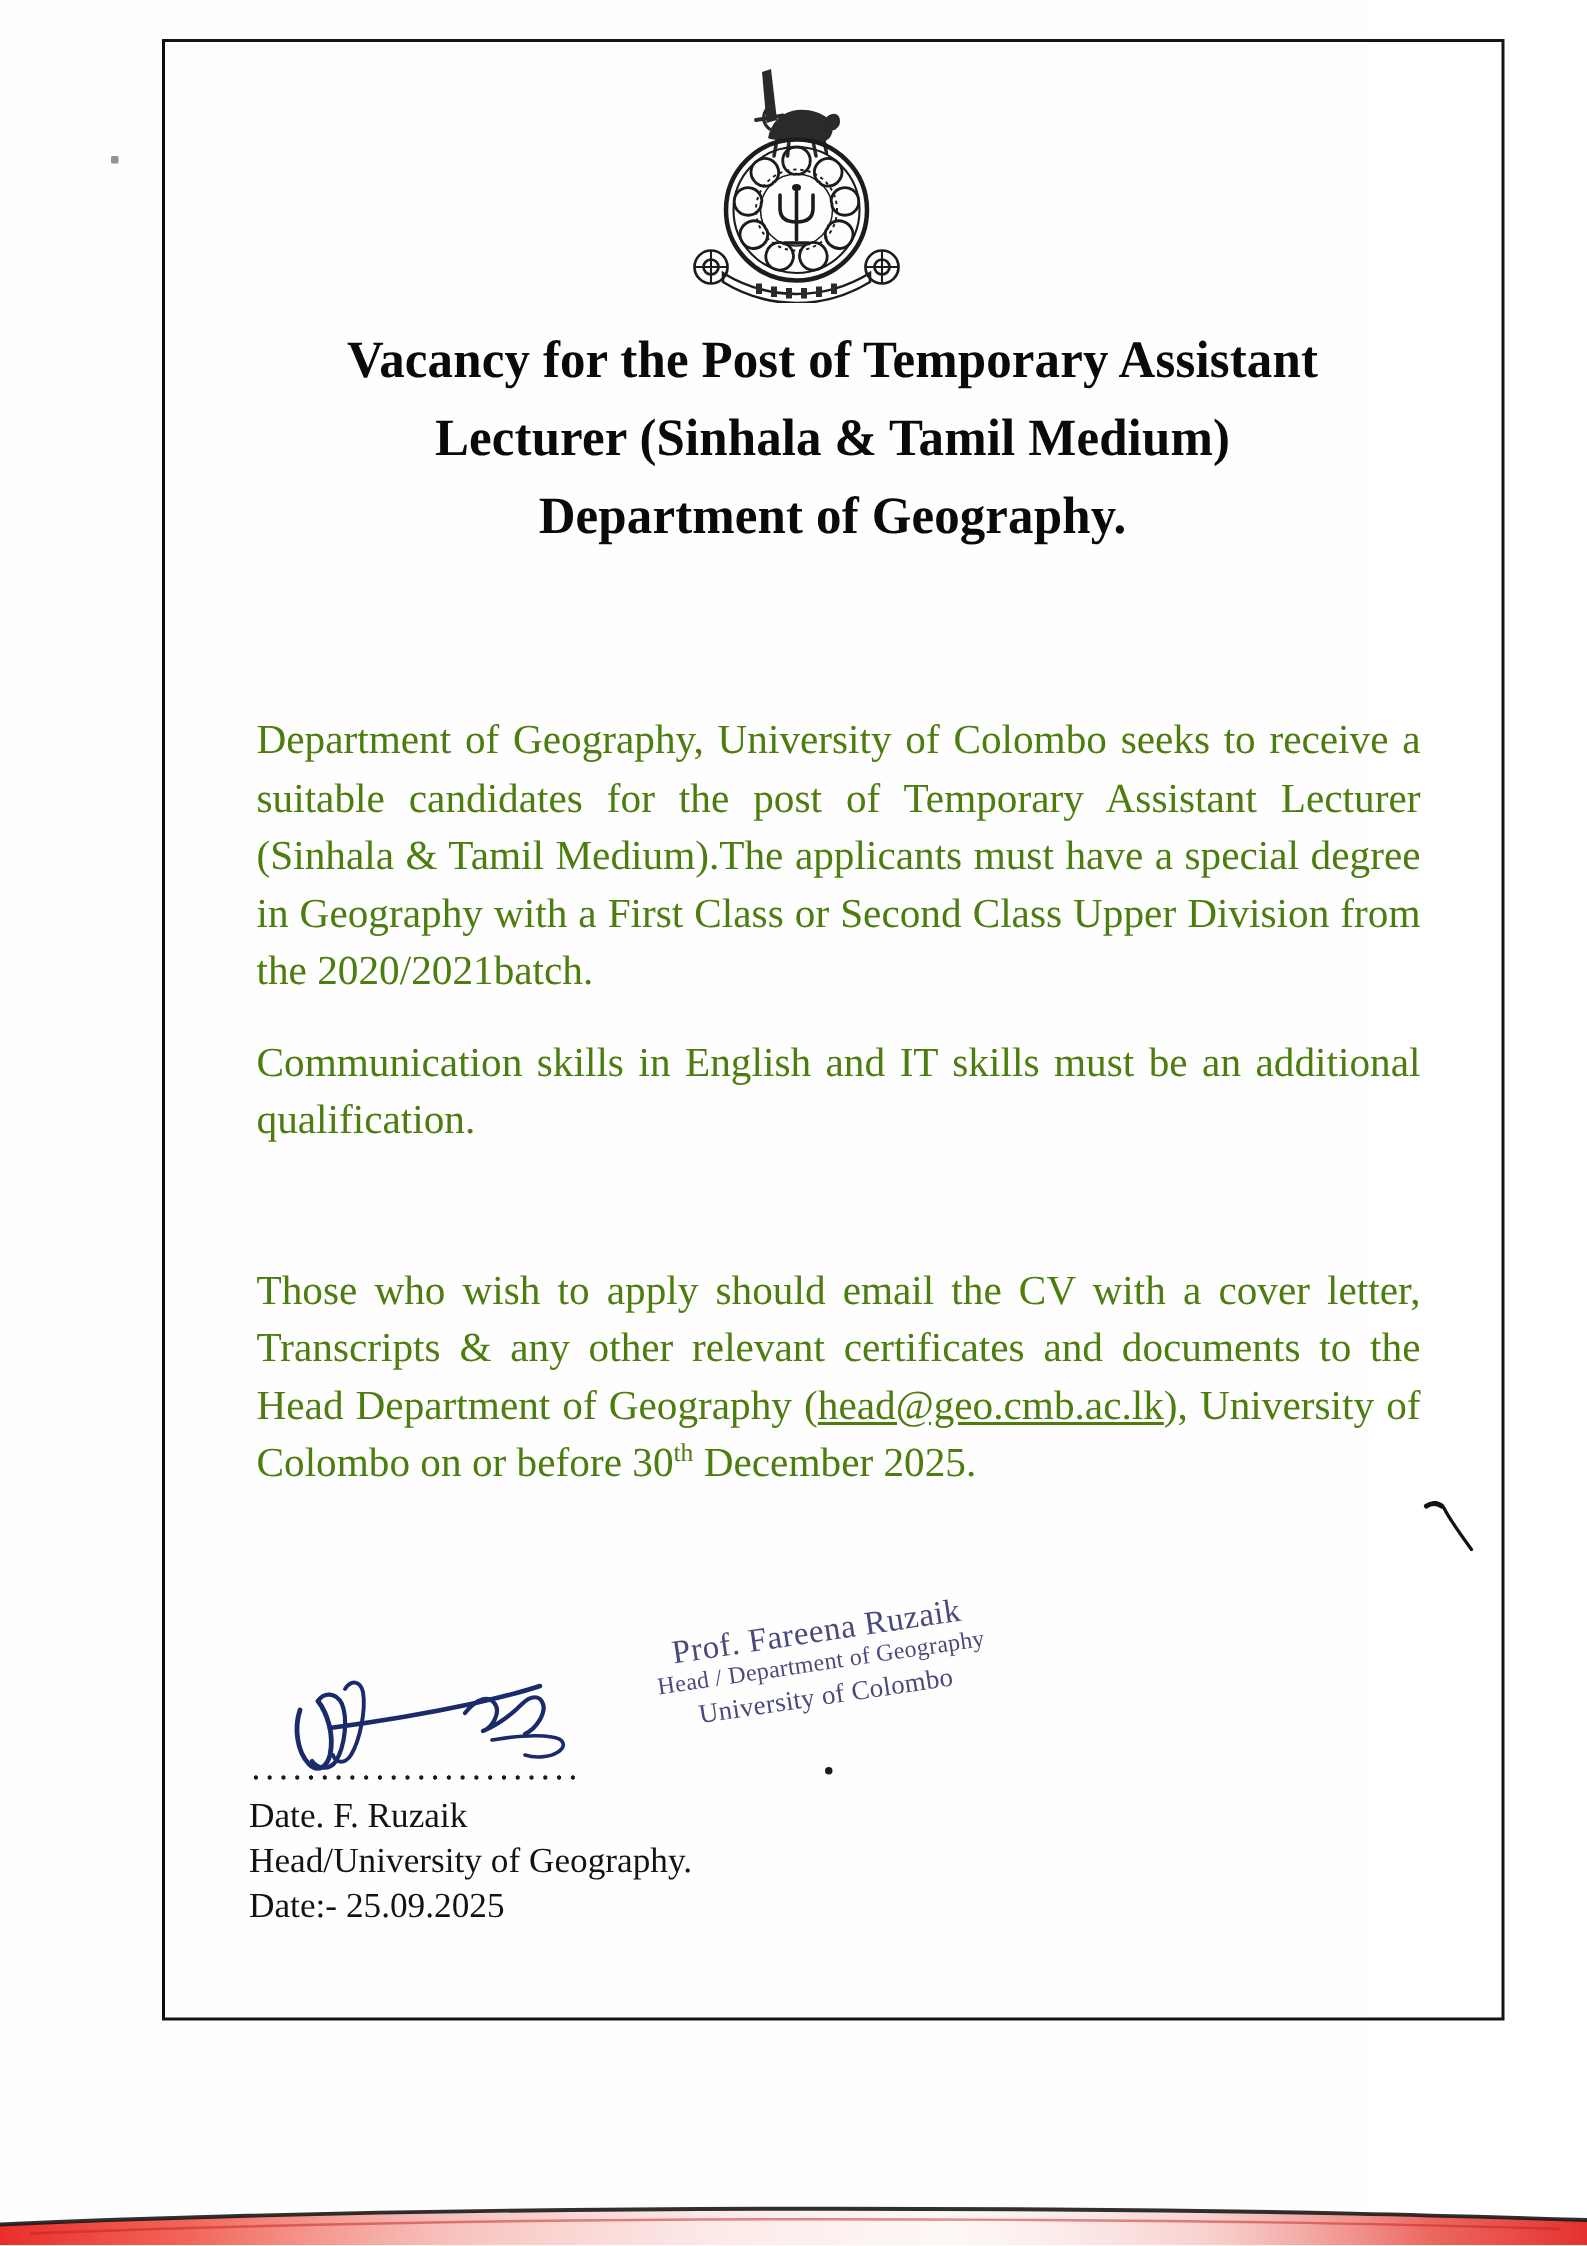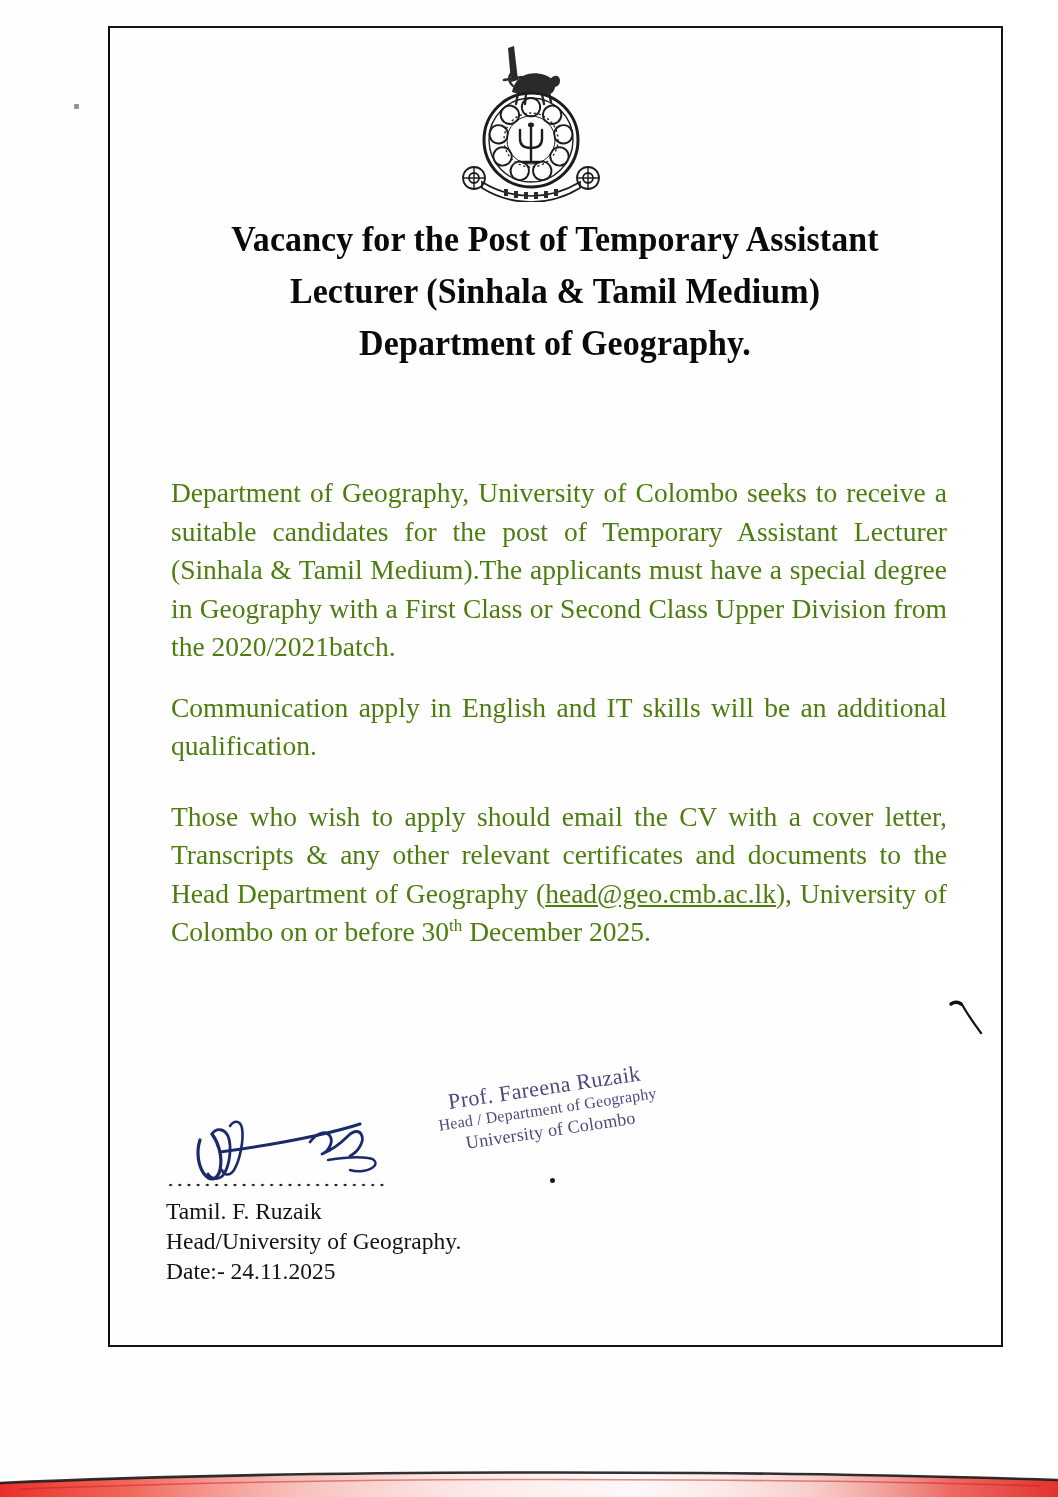--- a/index.html
+++ b/index.html
@@ -83,21 +83,21 @@
   }
   #body-copy p {
     margin: 0;
     font-size: 27.5px;
     line-height: 38.5px;
     text-align: justify;
     text-justify: inter-word;
     color: #4d7c0f;
   }
   #body-copy p.gap-small { margin-top: 22px; }
-  #body-copy p.gap-large { margin-top: 32px; }
+  #body-copy p.gap-large { margin-top: 75px; }
   .email-link {
     text-decoration: underline;
     text-underline-offset: 2px;
     color: inherit;
   }
   .ordinal { font-size: 0.62em; vertical-align: super; line-height: 0; }
 
   
   #pen-mark {
     position: absolute;
@@ -302,21 +302,21 @@
   </div>
 
   <div id="title-block">
     <div class="title-line">Vacancy for the Post of Temporary Assistant</div>
     <div class="title-line">Lecturer (Sinhala &amp; Tamil Medium)</div>
     <div class="title-line">Department of Geography.</div>
   </div>
 
   <div id="body-copy">
     <p>Department of Geography, University of Colombo seeks to receive a suitable candidates for the post of Temporary Assistant Lecturer (Sinhala &amp; Tamil Medium).The applicants must have a special degree in Geography with a First Class or Second Class Upper Division from the 2020/2021batch.</p>
-    <p class="gap-small">Communication apply in English and IT skills will be an additional qualification.</p>
+    <p class="gap-small">Communication skills in English and IT skills must be an additional qualification.</p>
     <p class="gap-large"><span>Those who wish to apply should email the CV with a cover letter, Transcripts &amp; any other relevant certificates and documents to the Head Department of Geography (</span><a class="email-link" href="#">head@geo.cmb.ac.lk</a><span>), University of Colombo on or before 30</span><span class="ordinal">th</span><span> December 2025.</span></p>
   </div>
 
   <div id="pen-mark">
     <svg viewBox="0 0 46 46" xmlns="http://www.w3.org/2000/svg">
       <path d="M4 10 C10 6 14 8 16 12 C19 18 26 28 34 39" fill="none" stroke="#131313" stroke-width="2.2" stroke-linecap="round"></path>
       <path d="M4 10 C7 8 11 8 14 10" fill="none" stroke="#131313" stroke-width="3.4" stroke-linecap="round"></path>
     </svg>
   </div>
 
@@ -339,23 +339,23 @@
     <div id="signature-dot"></div>
     <div id="dotted-rule"></div>
 
     <div id="official-stamp">
       <div class="stamp-name">Prof. Fareena Ruzaik</div>
       <div class="stamp-role">Head / Department of Geography</div>
       <div class="stamp-org">University of Colombo</div>
     </div>
 
     <div id="signatory-block">
-      <div>Tamil. F. Ruzaik</div>
+      <div>Date. F. Ruzaik</div>
       <div>Head/University of Geography.</div>
-      <div>Date:- 24.11.2025</div>
+      <div>Date:- 25.09.2025</div>
     </div>
   </div>
 
   <div id="scan-edge">
     <svg viewBox="0 0 1058 64" preserveAspectRatio="none" xmlns="http://www.w3.org/2000/svg">
       <defs>
         <linearGradient id="redfade" x1="0" y1="0" x2="1" y2="0">
           <stop offset="0%" stop-color="#e8231f" stop-opacity="0.95"></stop>
           <stop offset="12%" stop-color="#ef4b3c" stop-opacity="0.85"></stop>
           <stop offset="28%" stop-color="#f28d84" stop-opacity="0.55"></stop>

